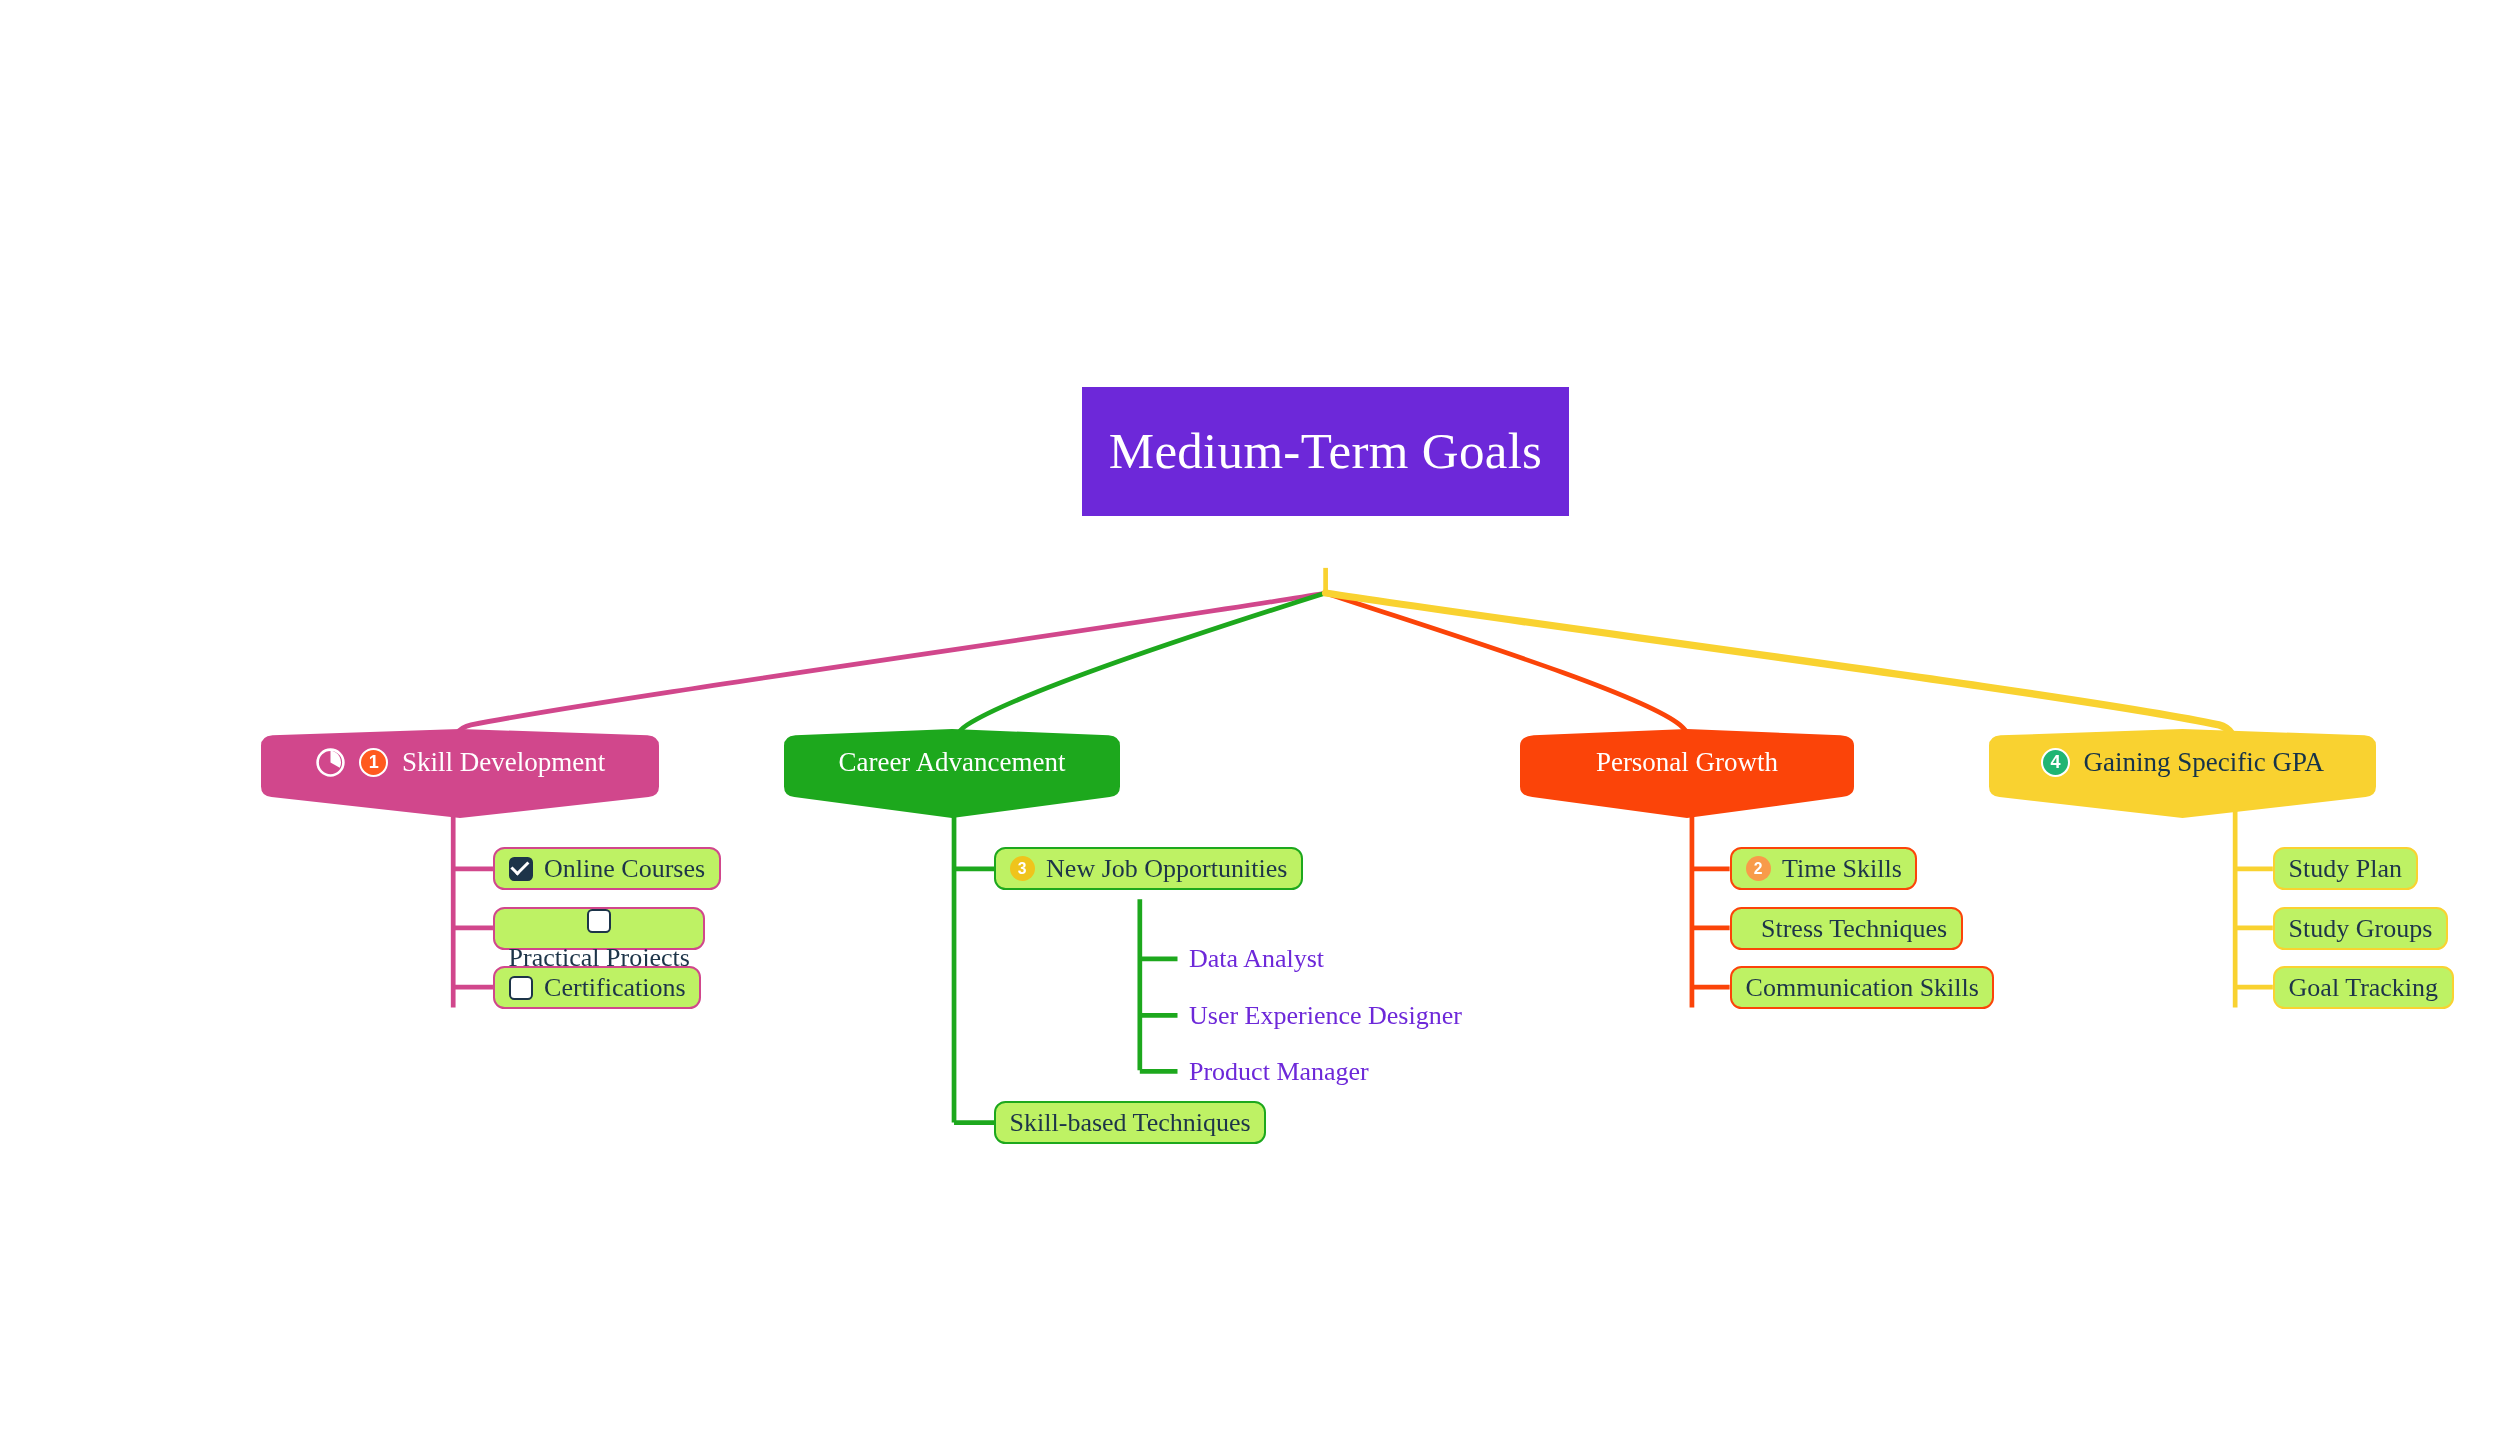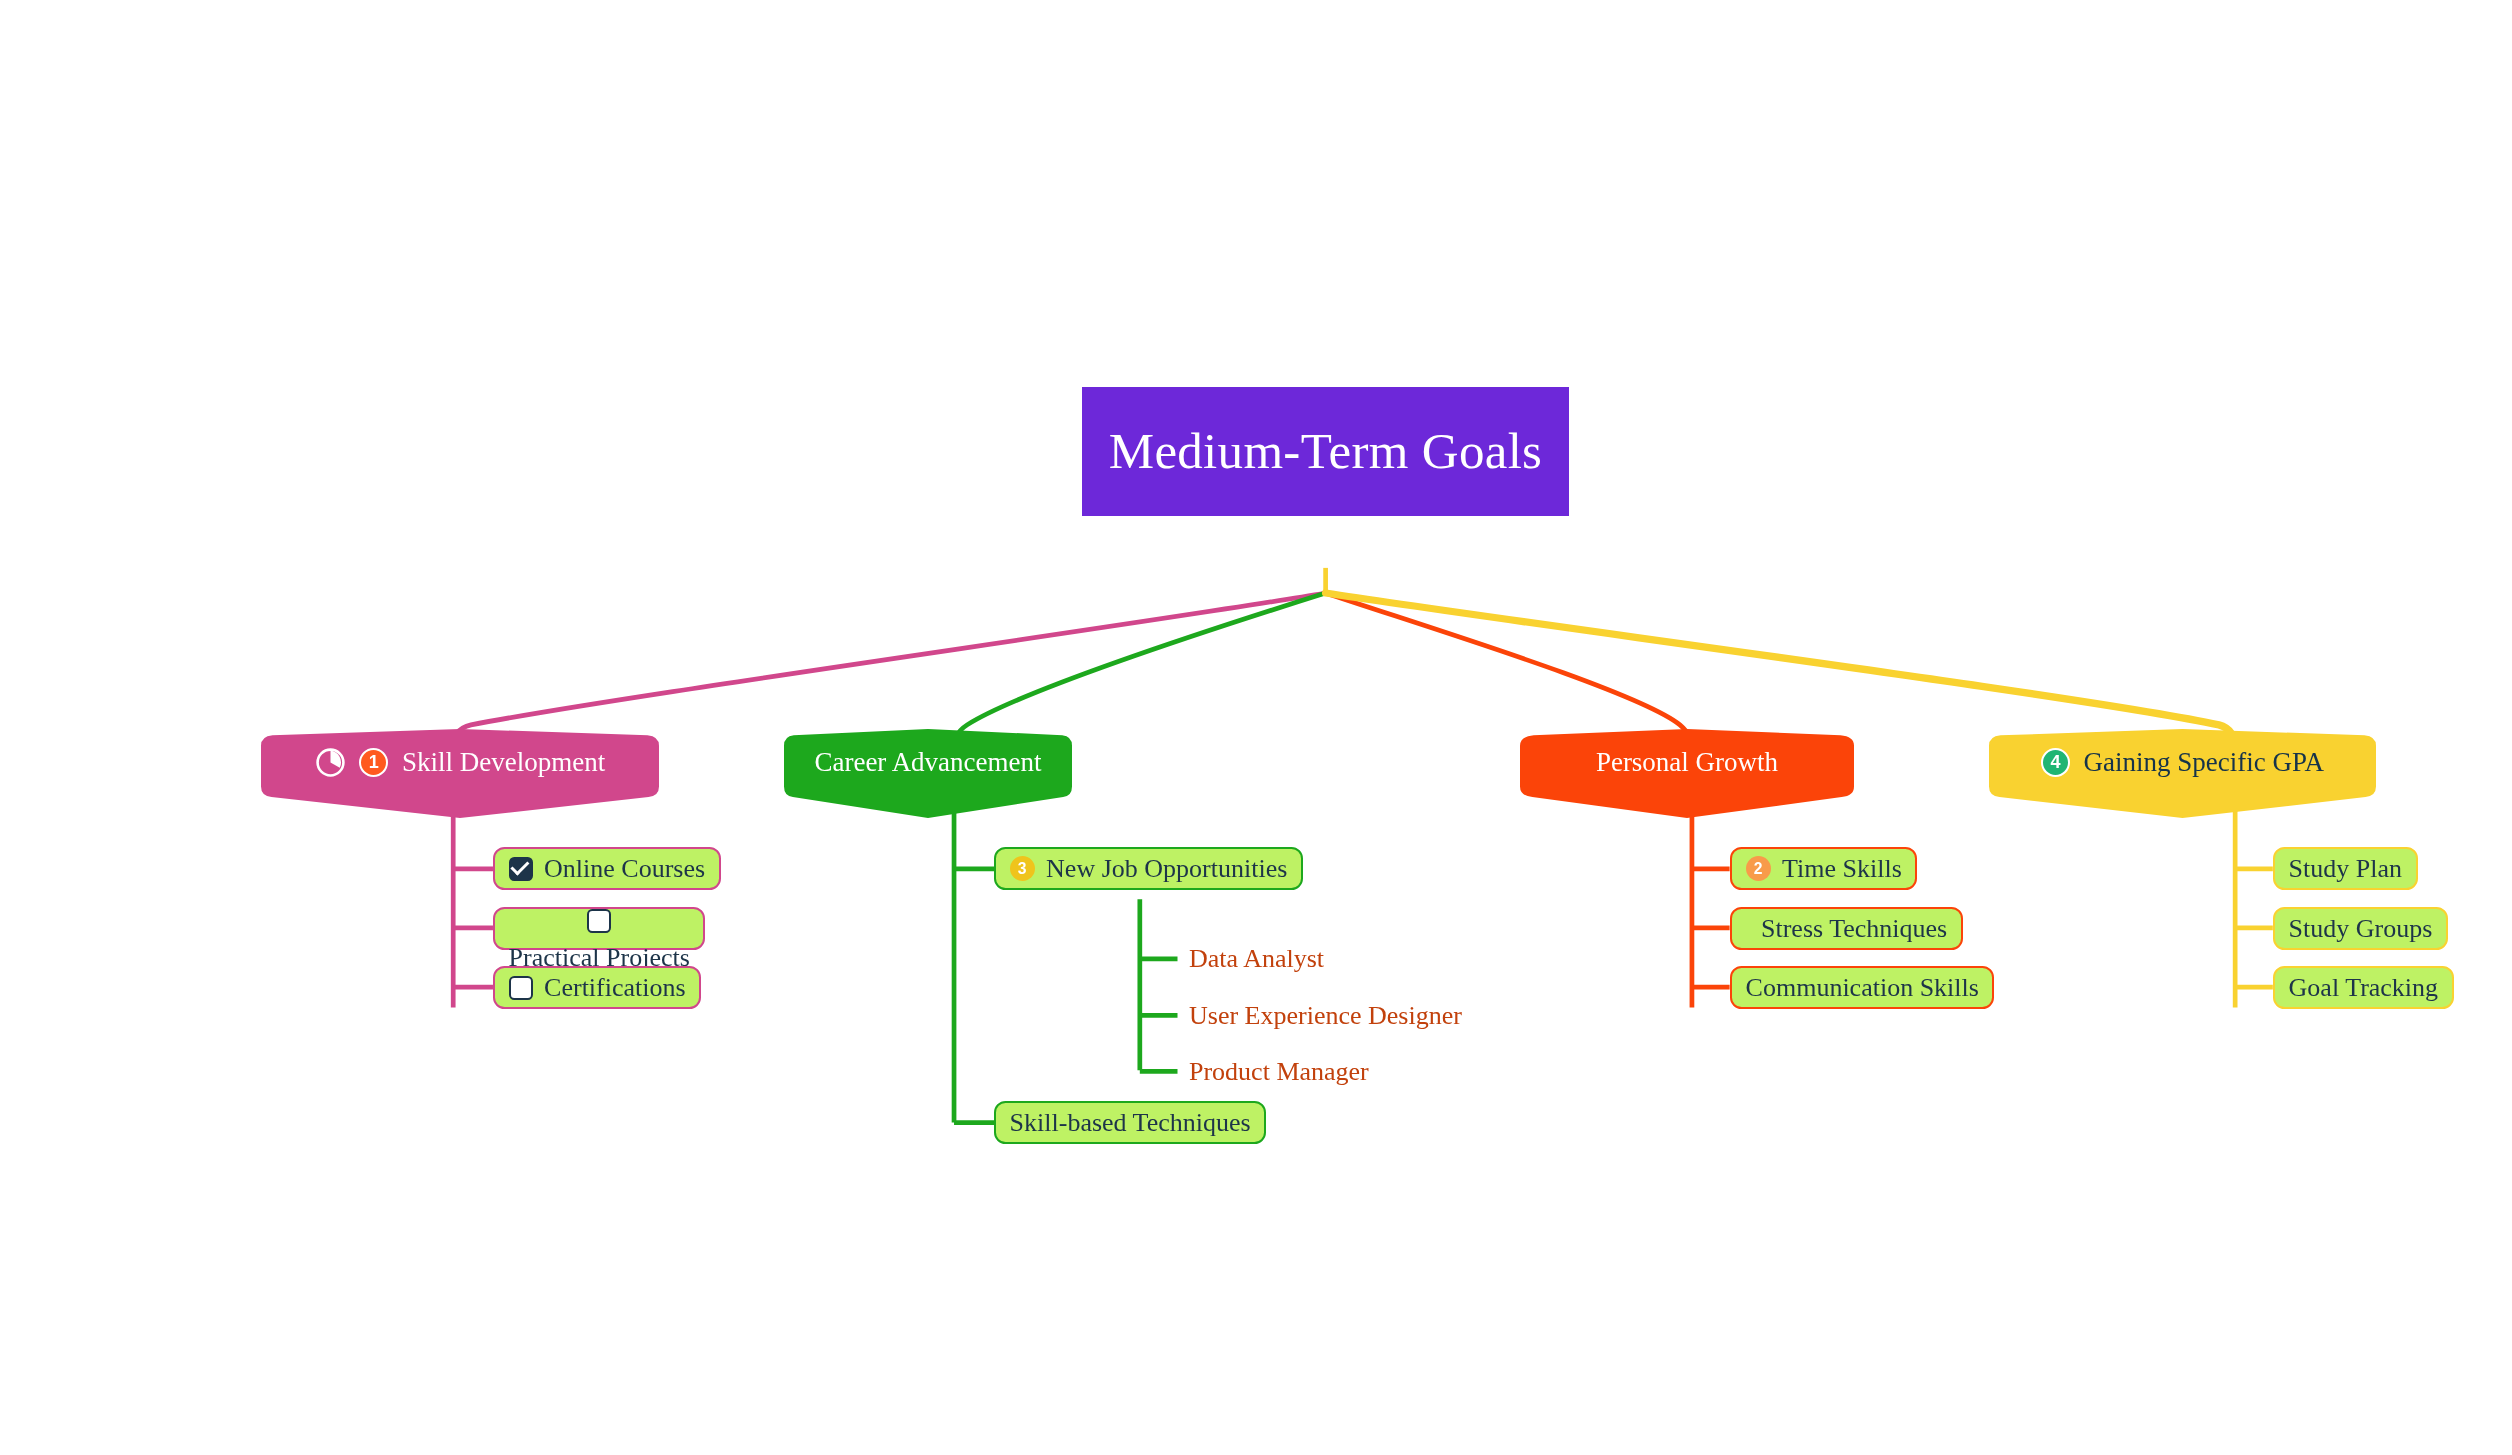--- a/index.html
+++ b/index.html
@@ -89,21 +89,21 @@
   .checkbox.checked{background:#1D3449;border:2.6px solid #1D3449;}
   .checkbox.checked .tick{
     display:block;width:13.6px;height:7.3px;
     border-left:3.1px solid #ffffff;border-bottom:3.1px solid #ffffff;
     transform:rotate(-45deg) translate(1px,-1.6px);
   }
 
   
   .leaf{
     position:absolute;z-index:4;
-    color:#c2410c;font-size:26px;line-height:1;white-space:nowrap;
+    color:#6d28d9;font-size:26px;line-height:1;white-space:nowrap;
   }
 </style>
 </head>
 <body>
 
 <div id="canvas">
 
   <svg class="edges" viewBox="0 0 4800 2780">
 
     <path d="M2533,1085 L2533,1133" stroke="#F9D230" stroke-width="9" fill="none"></path>
@@ -169,21 +169,21 @@
   </div>
   <div class="pill" style="left:493px;top:907px;border-color:#D1478C;flex-direction:column;">
     <span class="checkbox unchecked"></span>
     <span class="pill-label">Practical Projects</span>
   </div>
   <div class="pill" style="left:493px;top:966px;border-color:#D1478C;">
     <span class="checkbox unchecked"></span>
     <span class="pill-label">Certifications</span>
   </div>
 
-  <div class="branch" style="left:784px;top:729px;width:288px;">
+  <div class="branch" style="left:784px;top:729px;width:336px;">
     <svg class="banner" viewBox="0 0 650 170" preserveAspectRatio="none">
       <path d="M0,32 Q0,14 22,12 L325,0 L628,12 Q650,14 650,32 L650,110 Q650,128 630,130 L325,170 L20,130 Q0,128 0,110 Z" fill="#1DA81D"></path>
     </svg>
     <div class="banner-content">
       <div class="branch-label light">Career Advancement</div>
     </div>
   </div>
 
   <div class="pill" style="left:994px;top:847px;border-color:#1DA81D;">
     <span class="badge no-ring" style="background:#EFC41C;width:25px;height:25px;font-size:15.7px;">

